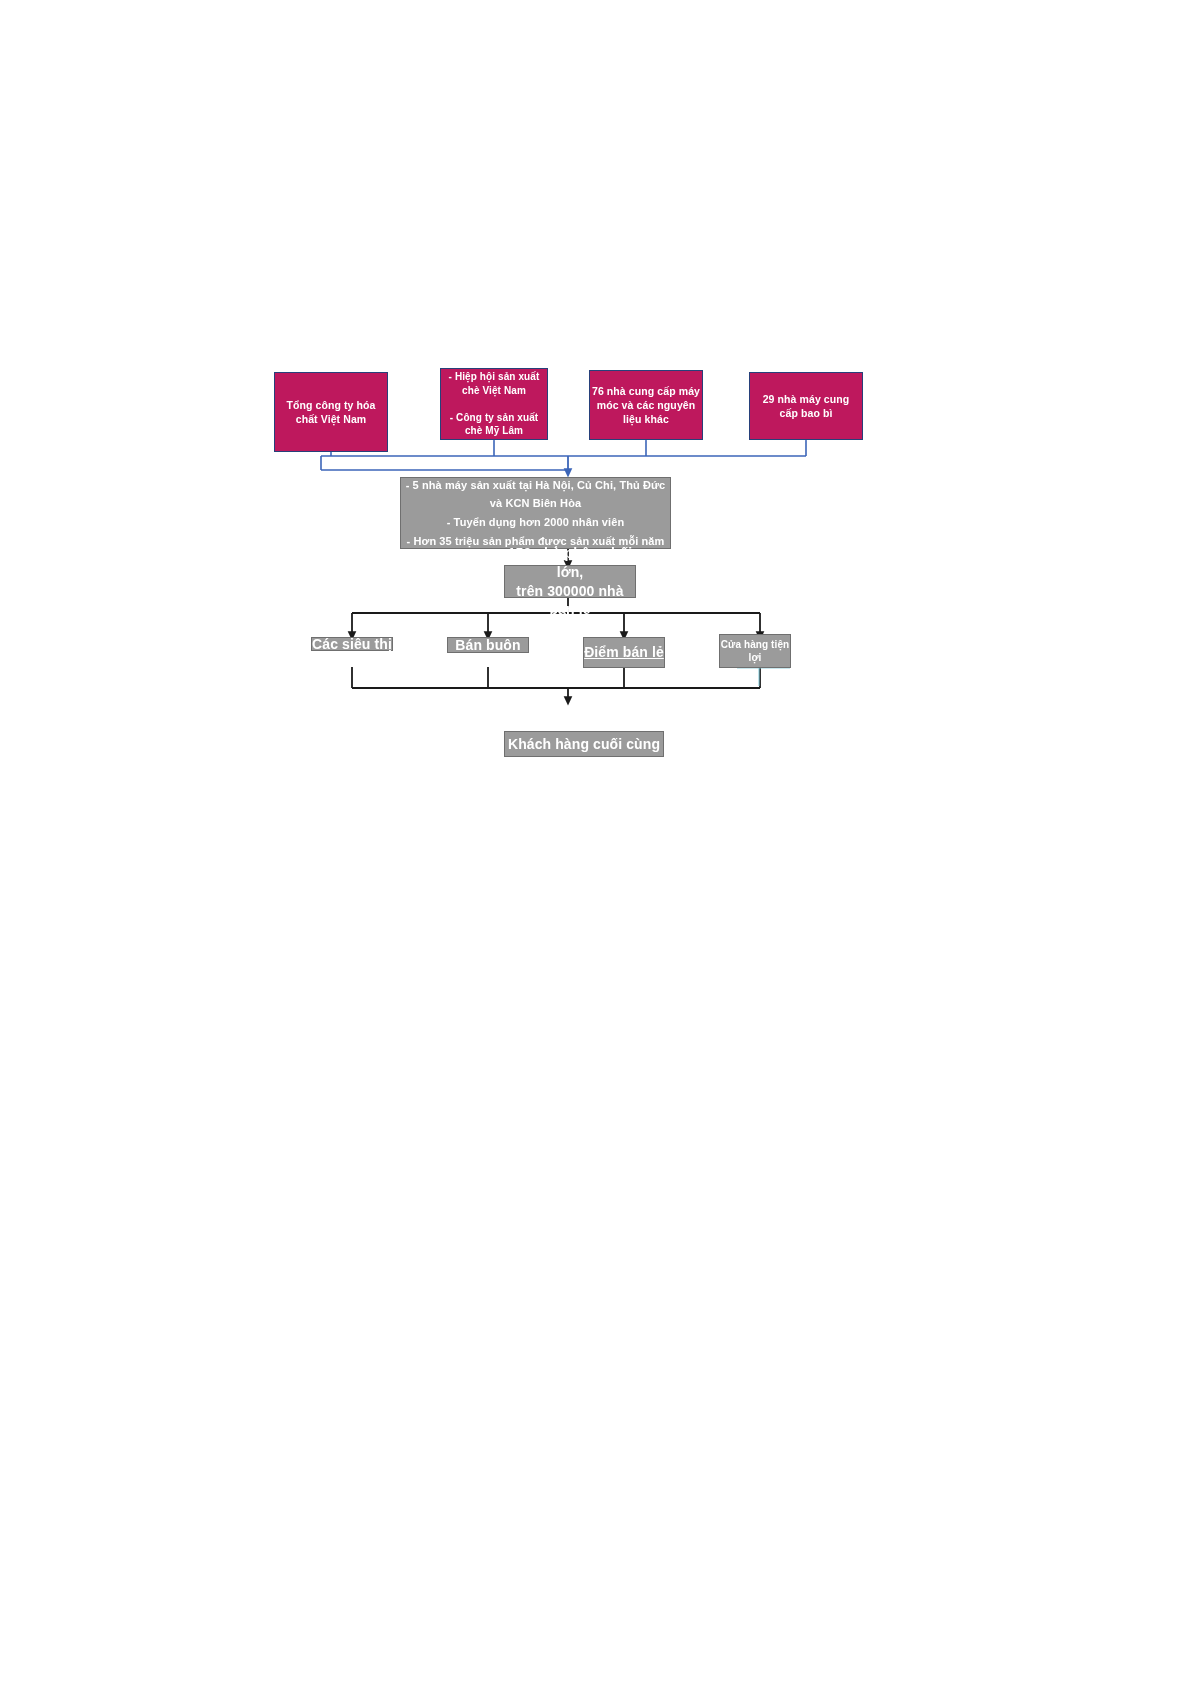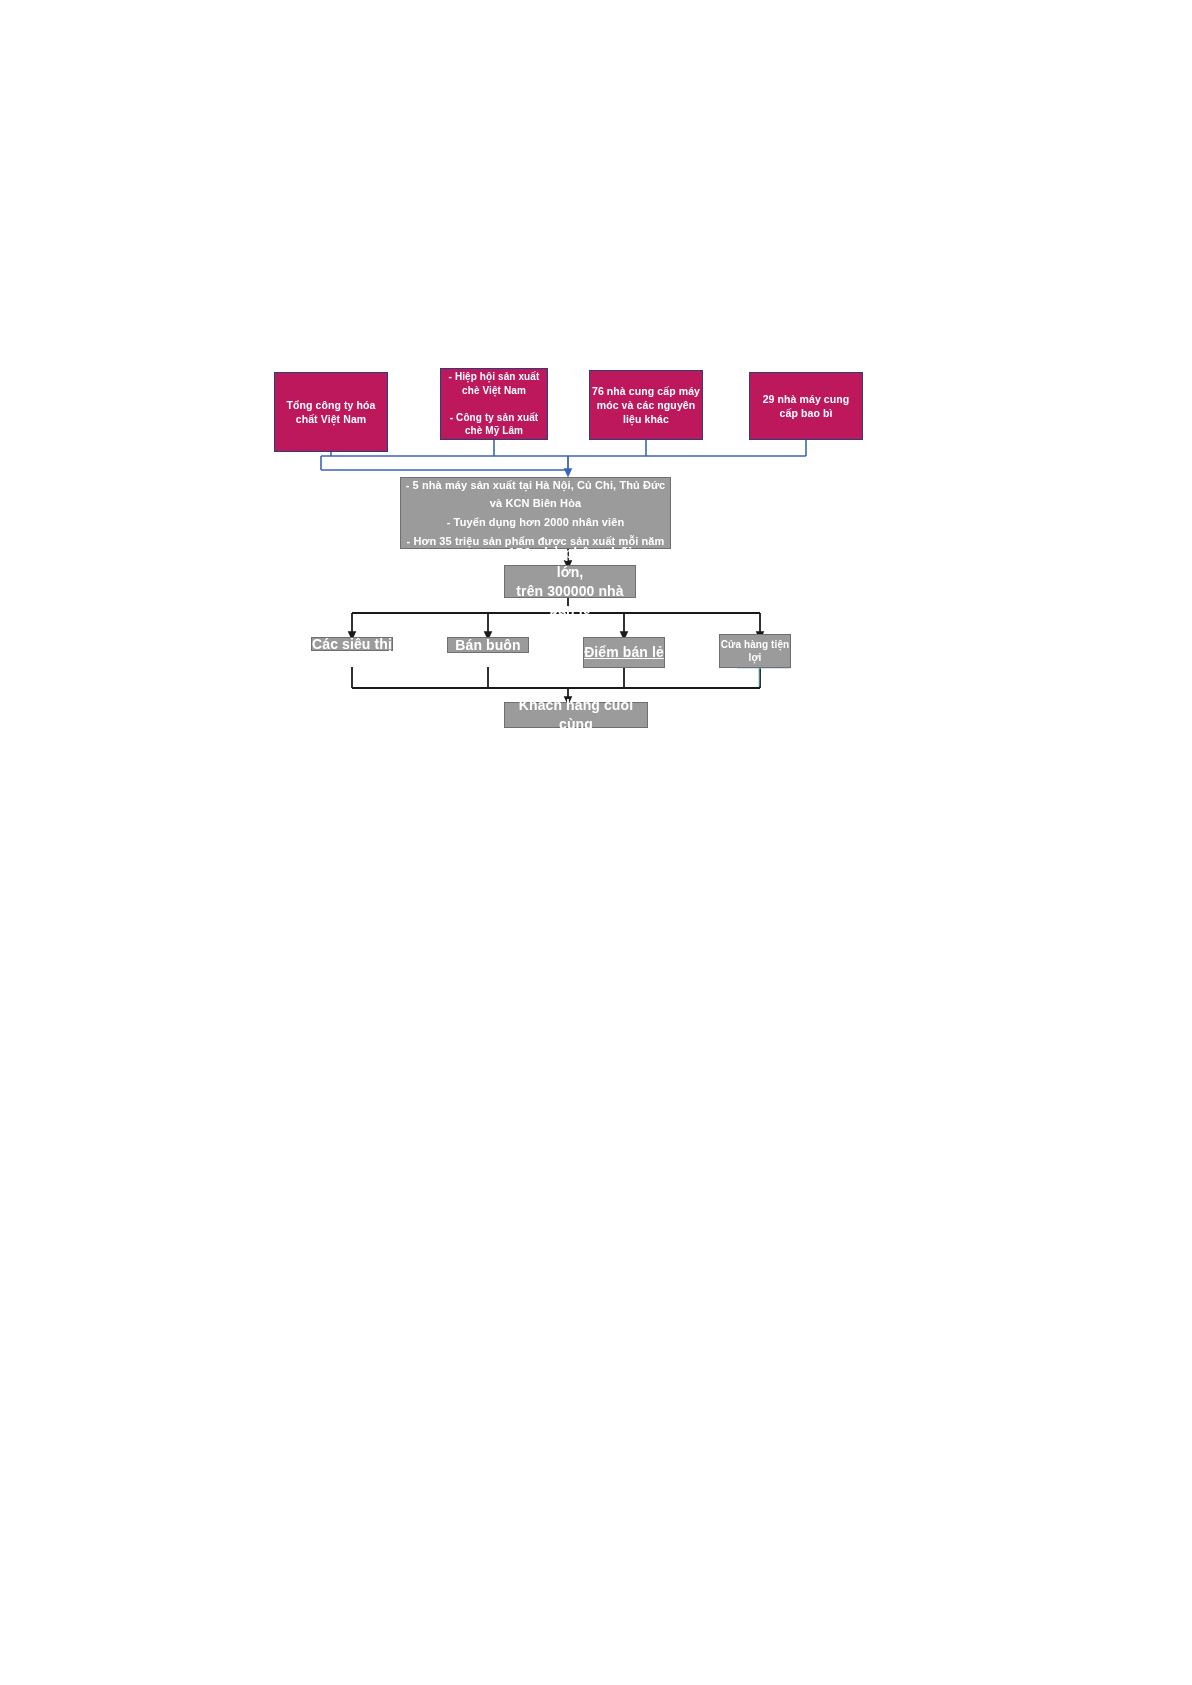--- a/index.html
+++ b/index.html
@@ -141,15 +141,15 @@
 
   <div class="node node-gray" style="left:311px; top:637px; width:82px; height:14px;">Các siêu thị</div>
 
   <div class="node node-gray" style="left:447px; top:637px; width:82px; height:16px;">Bán buôn</div>
 
   <div class="node node-gray" style="left:583px; top:637px; width:82px; height:31px;text-decoration:underline;">Điểm bán lẻ</div>
 
   <div class="node node-gray" style="left:719px; top:634px; width:72px; height:34px; font-size:10px;">Cửa hàng tiện
 lợi</div>
 
-  <div class="node node-gray" style="left:504px; top:702px; width:144px; height:26px;">Khách hàng cuối cùng</div>
+  <div class="node node-gray" style="left:504px; top:731px; width:160px; height:26px;">Khách hàng cuối cùng</div>
 
 </div>
 
 </body></html>

